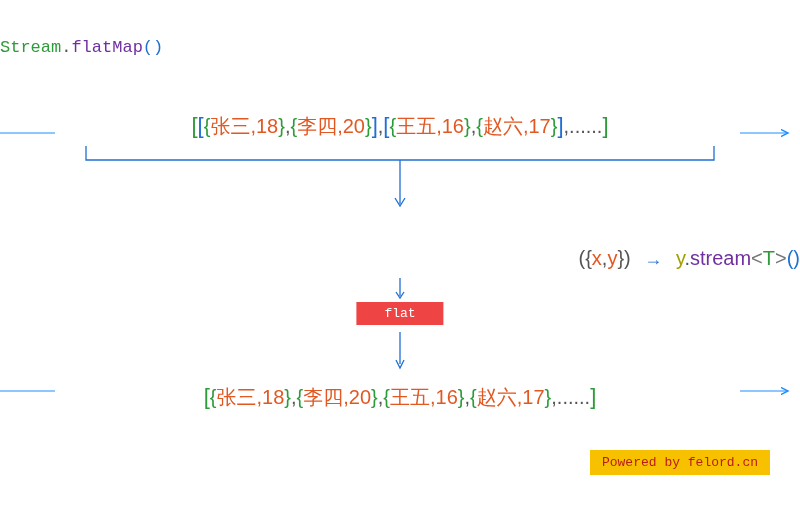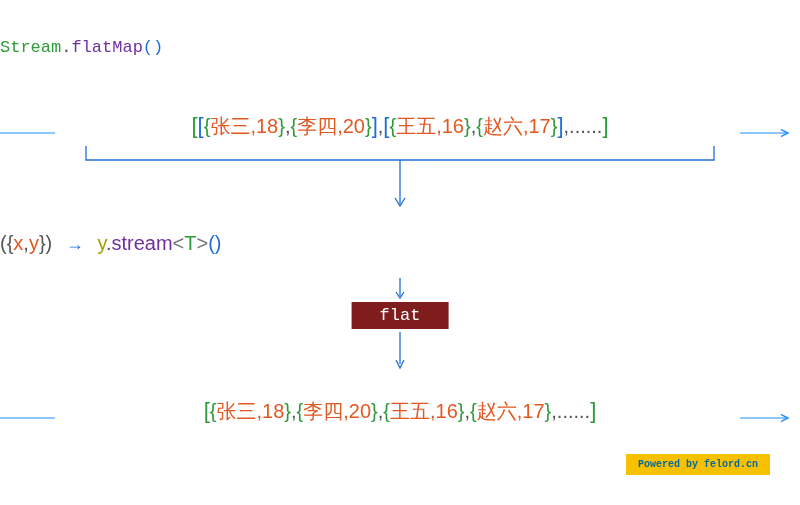--- a/index.html
+++ b/index.html
@@ -37,56 +37,55 @@
   .dots { color: #555; font-size: 20px; }
   .expr { display: inline-block; white-space: nowrap; }
   .expr-wrap { flex: 1; text-align: center; position: relative; }
 
   .bracket-down {
     position: absolute; left: 80px; right: 80px; top: 146px;
   }
   .bracket-down svg { width: 100%; height: 70px; display: block; }
 
   .lambda-row {
-    position: absolute; top: 232px; left: 0; right: 0;
-    text-align: left; font-size: 20px;
+    position: absolute; top: 247px; left: 0; right: 0;
+    text-align: right; font-size: 20px;
   }
   .lambda-row .xy { color: #e25822; }
   .lambda-row .paren { color: #555; }
   .lambda-row .brace2 { color: #555; }
   .lambda-row .yvar { color: #a0a000; }
   .lambda-row .method { color: #7030a0; }
   .lambda-row .angle { color: #777; }
   .lambda-row .tparam { color: #2e9b3a; }
   .lambda-row .arrow-g { color: #1f6fd4; font-size: 18px; margin: 0 8px; }
 
   .flat-badge {
     position: absolute; top: 302px; left: 50%; transform: translateX(-50%);
-    background: #7f1d1d; color: #fff;
-    padding: 4px 28px; font-size: 17px;
+    background: #ef4444; color: #fff;
+    padding: 4px 28px; font-size: 13px;
     font-family: "Courier New", monospace;
   }
   .arrow-above-flat {
     position: absolute; top: 278px; left: 50%; transform: translateX(-50%);
   }
   .arrow-below-flat {
     position: absolute; top: 332px; left: 50%; transform: translateX(-50%);
   }
 
   .row2 {
-    position: absolute; top: 398px; left: 0; right: 0;
-    display: flex; align-items: center;
+    position: absolute; top: 384px; left: 0; right: 0;
+    display: flex; 
   }
 
   .watermark {
     position: absolute; right: 30px; bottom: 30px;
-    background: #f8c100; color: #0369a1;
-    padding: 5px 12px; font-size: 10px;
+    background: #f8c100; color: #b91c1c;
+    padding: 5px 12px; font-size: 13px;
     font-family: "Courier New", monospace;
-    font-weight: bold;
   }
 
   .harrow-l { stroke: #1f8fff; stroke-width: 1.2; }
 </style>
 </head>
 <body>
 
 <div class="title-row">
   <span class="green">Stream</span><span class="grey">.</span><span class="purple">flatMap</span><span class="blue">()</span>
 </div>

